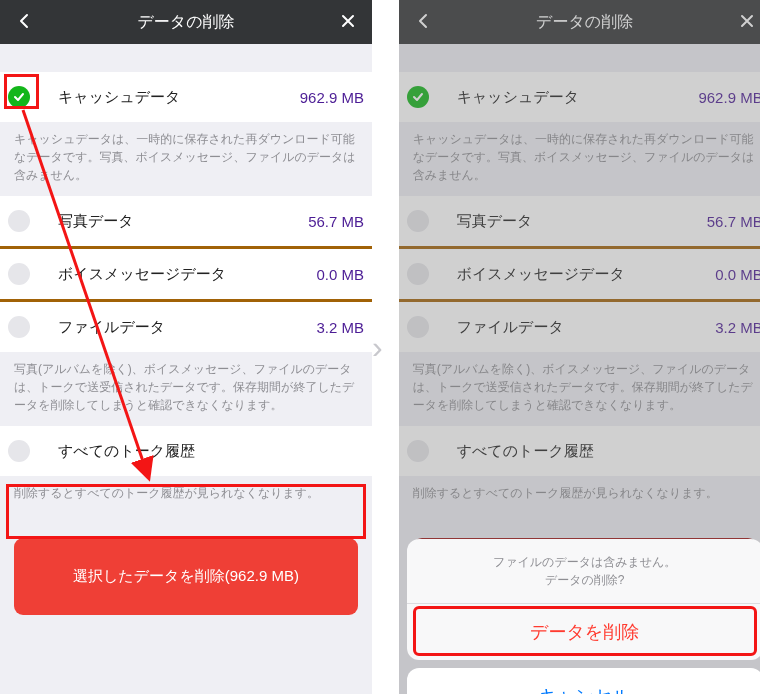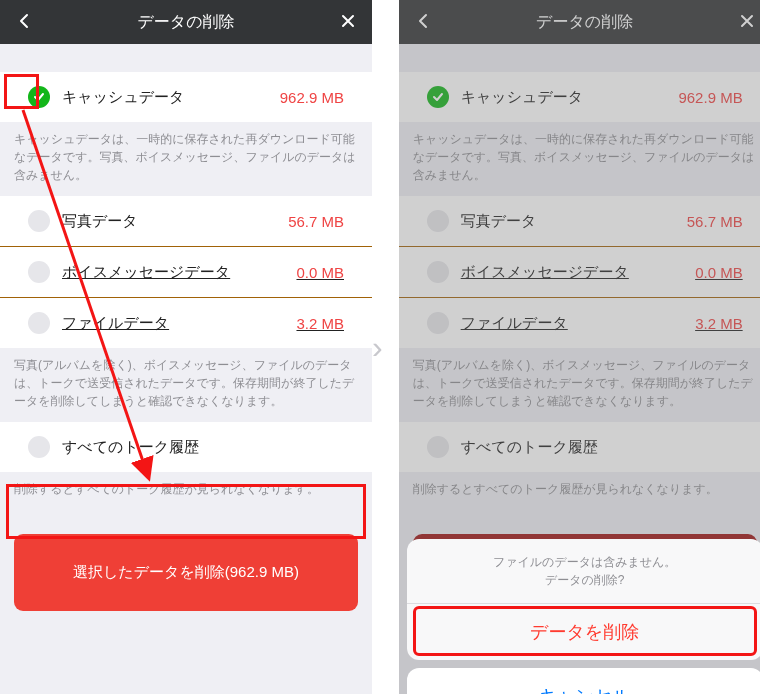--- a/index.html
+++ b/index.html
@@ -31,34 +31,35 @@
     align-items: center;
     justify-content: space-between;
     padding: 16px 10px;
   }
   .navbar .title { font-size: 16px; font-weight: 500; }
   .nav-btn { width: 28px; text-align: center; font-size: 20px; line-height:1; }
   .back-chev svg, .close-x svg { width: 16px; height:16px; }
   .section { background:#fff; }
   .row {
     display:flex; align-items:center;
-    padding: 14px 28px;
+    padding: 14px 8px;
     font-size: 15px;
     color:#222;
-  }
-  .row + .row { border-top:1px solid #a16207;text-decoration:underline; }
+    gap:16px;
+  }
+  .row + .row { border-top:3px solid #a16207; }
   .check {
     width:22px; height:22px; border-radius:11px;
     background:#e6e6ea; margin-right:12px; flex:none;
     display:flex; align-items:center; justify-content:center;
   }
   .check.on { background:#13b61a; }
   .check.on svg { width:12px; height:12px; }
   .row .label { flex:1; }
-  .row .size { color:#ef4444; font-size:15px; }
+  .row .size { color:#4c1d95; font-size:15px; }
   .desc {
     padding: 8px 14px 12px;
     font-size: 12px;
     color:#8e8e93;
     line-height:1.5;
     background:#efeff4;
   }
   .delete-btn {
     margin: 24px 14px 0;
     background:#ef3f36;

